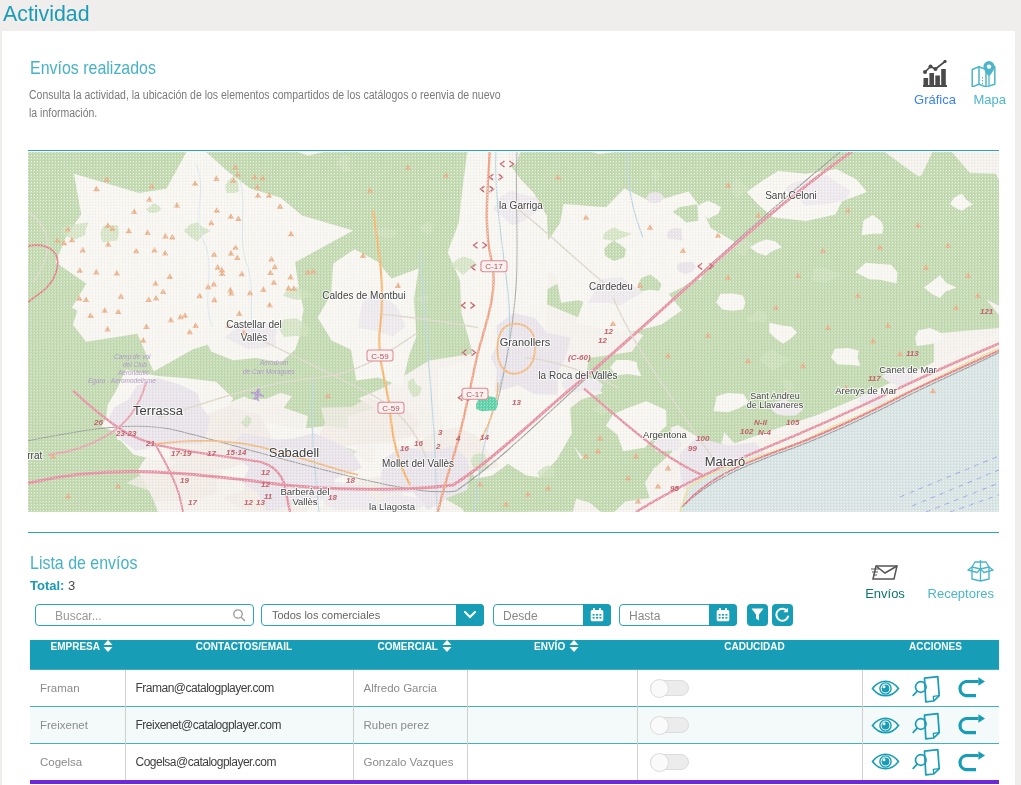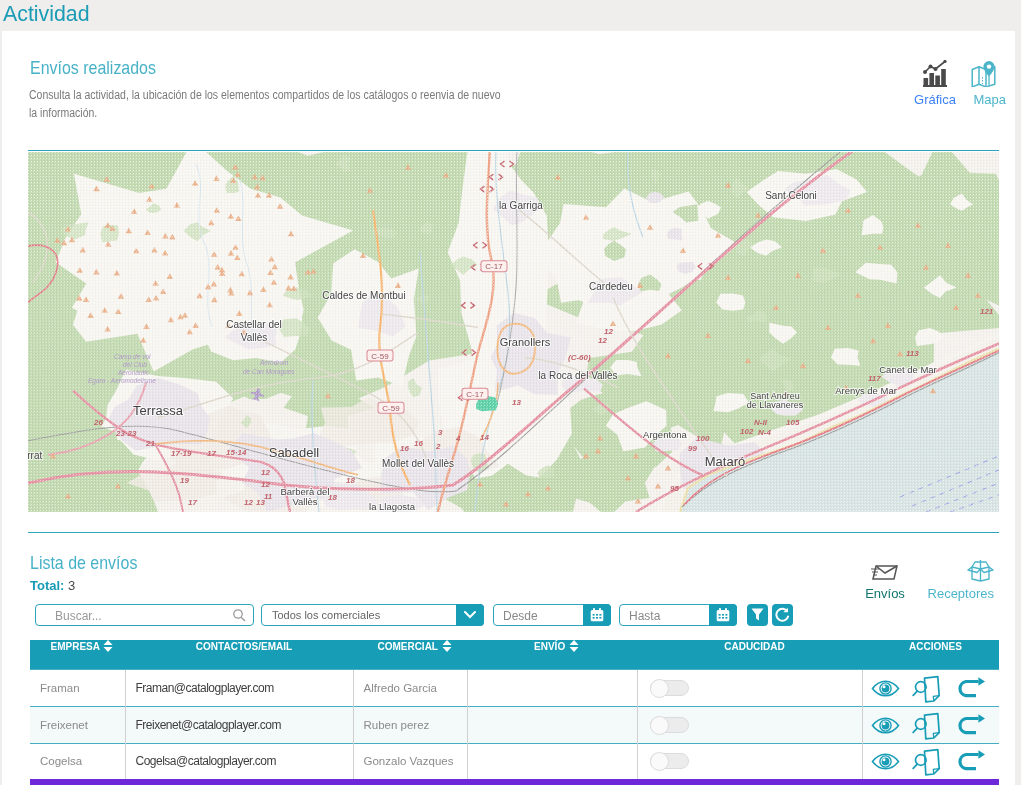--- a/index.html
+++ b/index.html
@@ -28,21 +28,21 @@
   #desde { left:491px; } #hasta { left:617px; }
   .sqbtn { top:573px; width:21px; height:22px; background:#189db6; border-radius:4px; }
   #fbtn { left:745px; } #rbtn { left:770px; }
 
   .iconlabel { font-size:13px; }
   table { position:absolute; left:28px; top:609px; width:969px; border-collapse:collapse; table-layout:fixed; font-size:12px; }
   th { background:#189db6; color:#fff; font-size:10px; height:26px; text-align:center; padding:0 0 17px 10px; font-weight:bold; }
   td { height:37px; padding:0 0 0 10px; color:#8b8b8b; font-size:11.5px; border-top:1px solid #46aec3; }
   tr.alt td { background:#f4f9fa; }
   td.b { border-left:1px solid #d0d0d0; }
-  tr:last-child td { border-bottom:6px solid #6d28d9; height:38px; }
+  tr:last-child td { border-bottom:4px solid #6d28d9; height:38px; }
   td.email { color:#3f3f3f; font-size:12px; letter-spacing:-0.5px; }
   .toggle { width:39px; margin-left:2px; height:16px; background:#ececec; border:1px solid #dcdcdc; border-radius:9px; position:relative; }
   .toggle .knob { position:absolute; left:-1px; top:-2px; width:19px; height:19px; background:#fafafa; border:1px solid #dcdcdc; border-radius:50%; }
   .acticons { display:flex; gap:12px; align-items:center; margin-left:-2px; }
 </style>
 </head>
 <body>
 <div id="title" class="abs">Actividad</div>
 <div id="card" class="abs">
   <div id="h-envios" class="abs">Envíos realizados</div>

